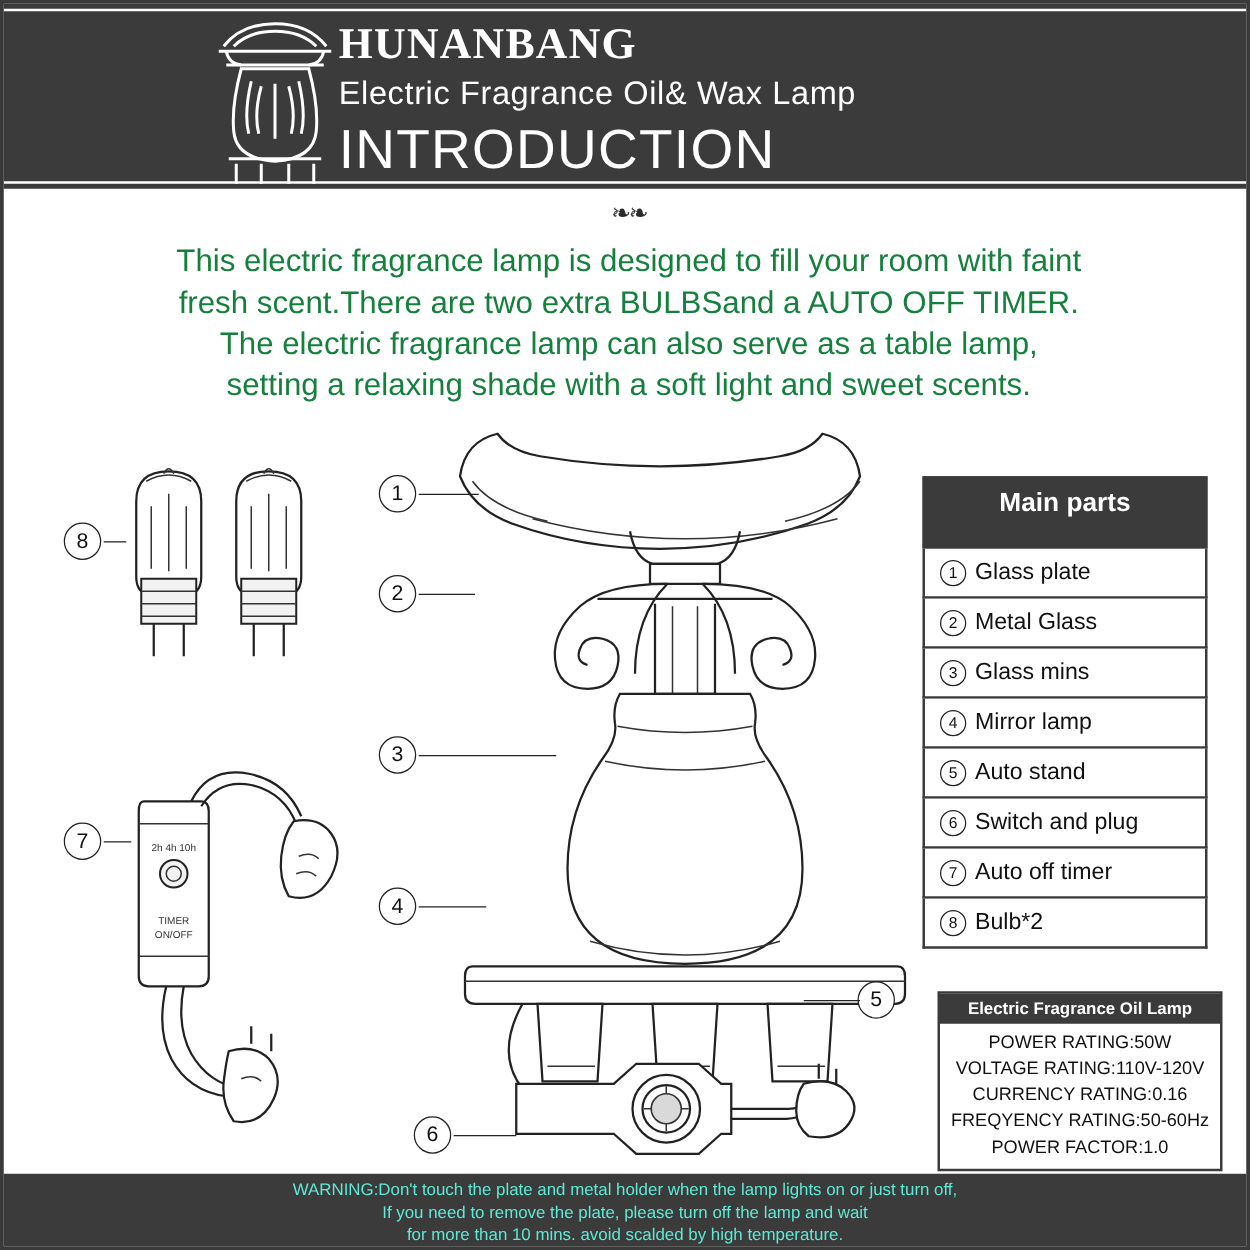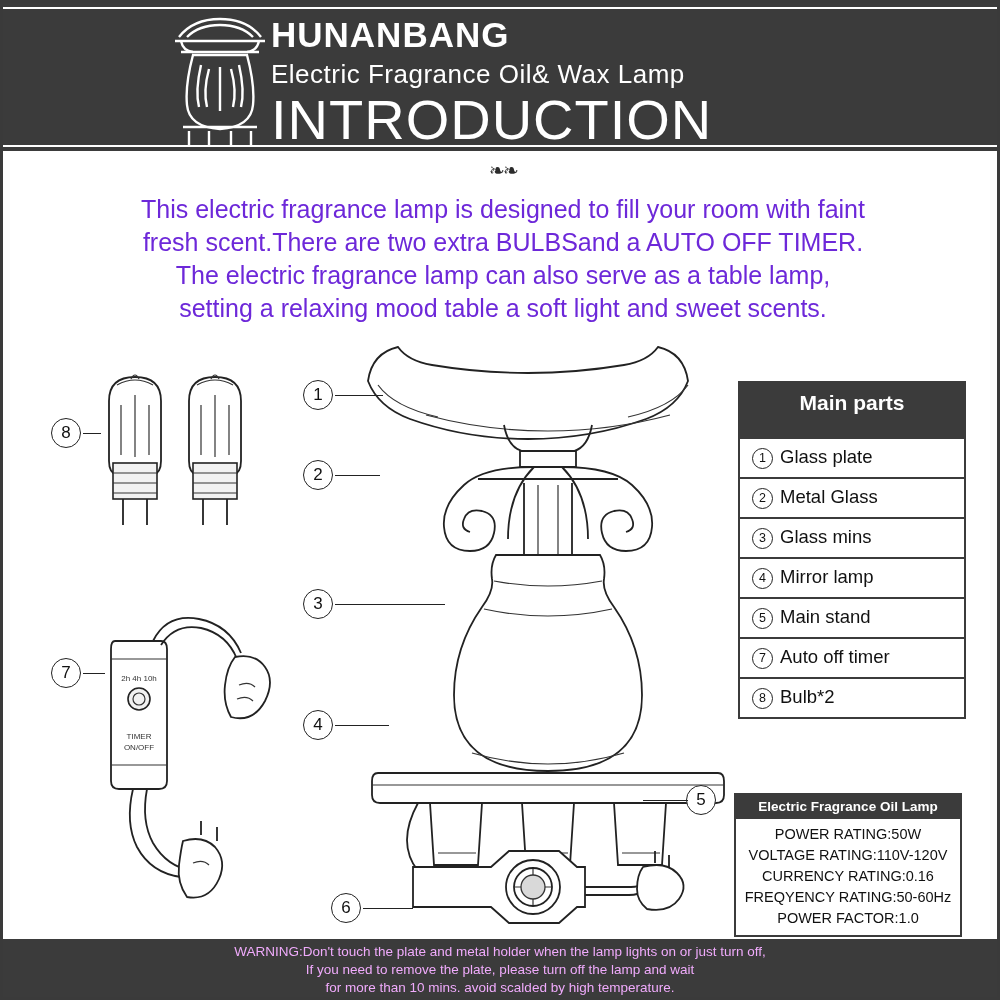--- a/index.html
+++ b/index.html
@@ -37,39 +37,39 @@
     position: absolute;
     left: 162px; top: 8px;
     width: 110px; height: 138px;
   }
   #brand-block {
     position: absolute;
     left: 268px; top: 12px;
     width: 560px;
   }
   #brand-name {
-    font-family: Liberation Sans, sans-serif;
+    font-family: Liberation Serif, serif;
     font-size: 35px;
     font-weight: bold;
     letter-spacing: 1px;
     line-height: 40px;
     font-variant: small-caps;
     text-transform: uppercase;
     white-space: nowrap;
   }
   #brand-sub {
     font-size: 26px;
     line-height: 34px;
     letter-spacing: 0.5px;
     font-weight: 400;
     white-space: nowrap;
     margin-top: 2px;
   }
   #brand-title {
-    font-size: 56px;
+    font-size: 44px;
     line-height: 58px;
     font-weight: 400;
     letter-spacing: 1px;
     margin-top: 0px;
     white-space: nowrap;
   }
 
   
   #ornament {
     position: absolute;
@@ -80,21 +80,21 @@
     color: #2b2b2b;
     letter-spacing: -2px;
   }
 
   
   #intro {
     position: absolute;
     left: 60px; top: 190px;
     width: 880px;
     text-align: center;
-    color: #6d28d9;
+    color: #15803d;
     font-size: 25px;
     line-height: 33px;
   }
   #intro p { margin: 0; }
 
   
   #diagram {
     position: absolute;
     left: 0; top: 330px;
     width: 994px; height: 610px;
@@ -150,21 +150,21 @@
     font-size: 12.5px;
     line-height: 19px;
     text-align: center;
     margin-right: 7px;
     vertical-align: 1px;
   }
 
   
   #spec-panel {
     position: absolute;
-    left: 731px; top: 790px;
+    left: 747px; top: 790px;
     width: 228px;
     border: 2px solid #3b3b3b;
     background: #fff;
   }
   #spec-title {
     background: #3b3b3b;
     color: #fff;
     font-size: 13.5px;
     font-weight: bold;
     text-align: center;
@@ -178,21 +178,21 @@
     padding: 0 2px;
   }
   #spec-lines { padding: 5px 0 6px 0; }
 
   
   #warning {
     position: absolute;
     left: 0; bottom: 0;
     width: 994px; height: 58px;
     background: #3b3b3b;
-    color: #f0abfc;
+    color: #5eead4;
     text-align: center;
     font-size: 13.5px;
     line-height: 18px;
     padding-top: 4px;
   }
   #warning div { white-space: nowrap; }
 
   
   svg { display: block; }
   .ln { fill: none; stroke: #222; stroke-width: 1.8; }
@@ -232,21 +232,21 @@
       <div id="brand-title">INTRODUCTION</div>
     </div>
   </div>
 
   <div id="ornament">❧❧</div>
 
   <div id="intro">
     <p>This electric fragrance lamp is designed to fill your room with faint</p>
     <p>fresh scent.There are two extra BULBSand a AUTO OFF TIMER.</p>
     <p>The electric fragrance lamp can also serve as a table lamp,</p>
-    <p>setting a relaxing mood table a soft light and sweet scents.</p>
+    <p>setting a relaxing shade with a soft light and sweet scents.</p>
   </div>
 
   <div id="diagram">
 
     <div style="position:absolute; left:345px; top:0px;">
       <svg width="400" height="600" viewBox="0 0 400 600">
 
         <path class="ln-fill" d="M20 48 q4 -28 30 -34 q10 14 34 18 q48 8 96 8 q48 0 96 -8 q24 -4 34 -18 q26 6 30 34 q-10 26 -42 38 q-56 20 -118 20 q-62 0 -118 -20 q-32 -12 -42 -38 z"></path>
         <path class="ln-thin" d="M30 52 q16 22 60 32 M340 52 q-16 22 -60 32"></path>
         <path class="ln-thin" d="M78 82 q60 16 122 16 q62 0 122 -16"></path>
@@ -376,21 +376,24 @@
     <div class="part-row">
       <span class="num">2</span><span>Metal Glass</span>
     </div>
     <div class="part-row">
       <span class="num">3</span><span>Glass mins</span>
     </div>
     <div class="part-row">
       <span class="num">4</span><span>Mirror lamp</span>
     </div>
     <div class="part-row">
-      <span class="num">5</span><span>Main stand</span>
+      <span class="num">5</span><span>Auto stand</span>
+    </div>
+    <div class="part-row">
+      <span class="num">6</span><span>Switch and plug</span>
     </div>
     <div class="part-row">
       <span class="num">7</span><span>Auto off timer</span>
     </div>
     <div class="part-row">
       <span class="num">8</span><span>Bulb*2</span>
     </div>
   </div>
 
   <div id="spec-panel">

